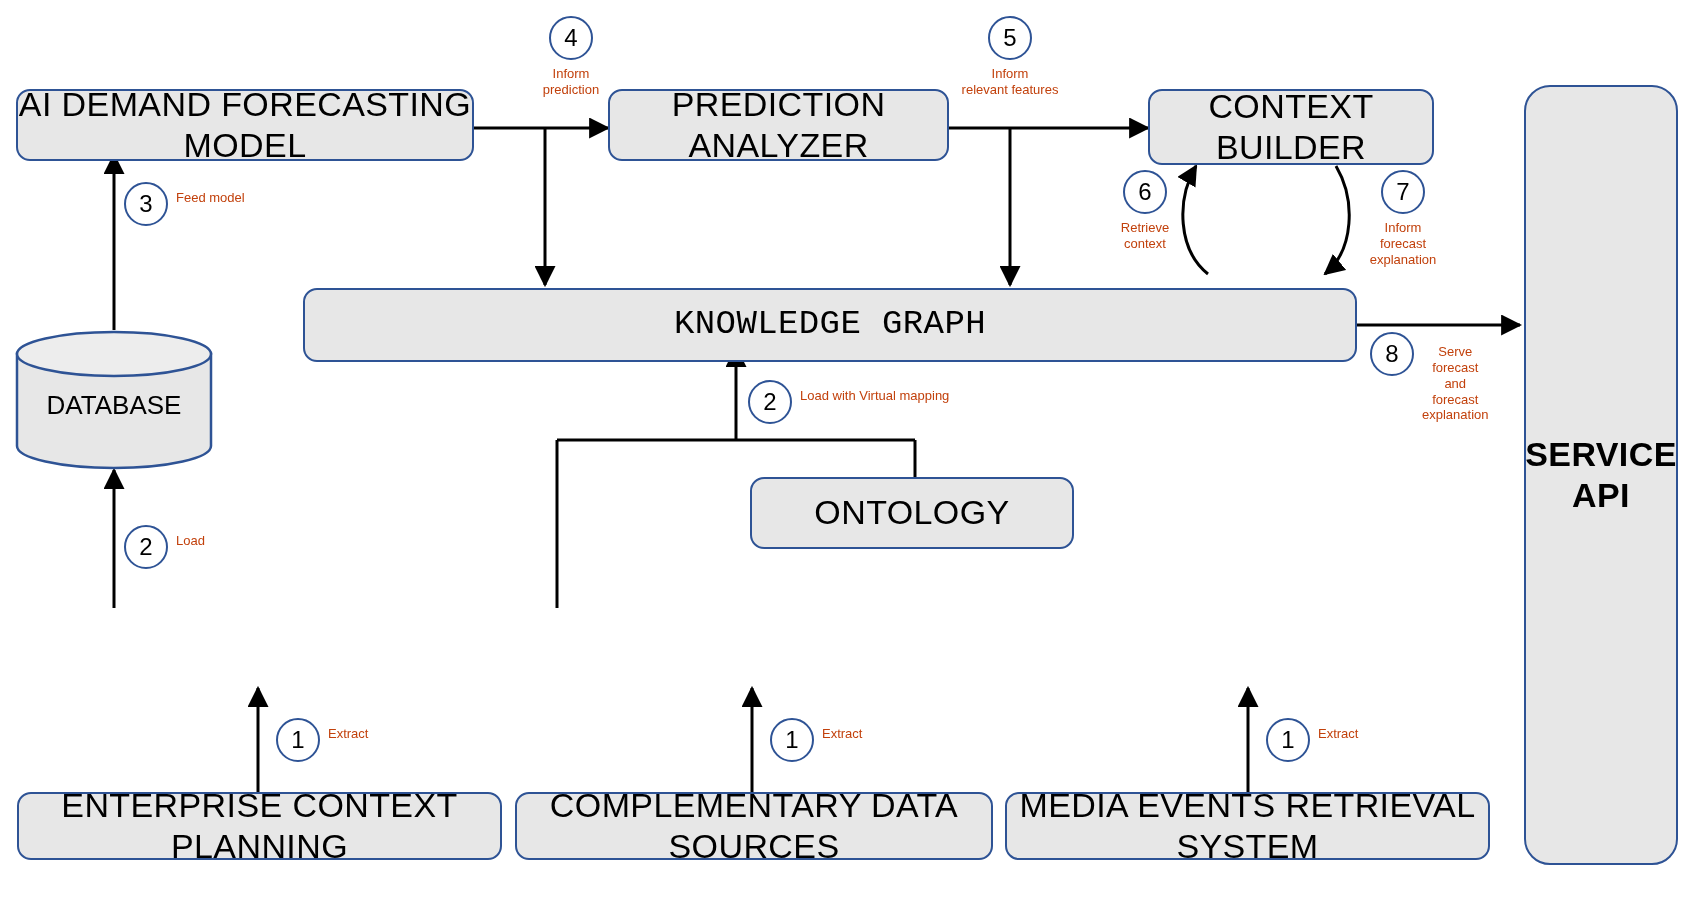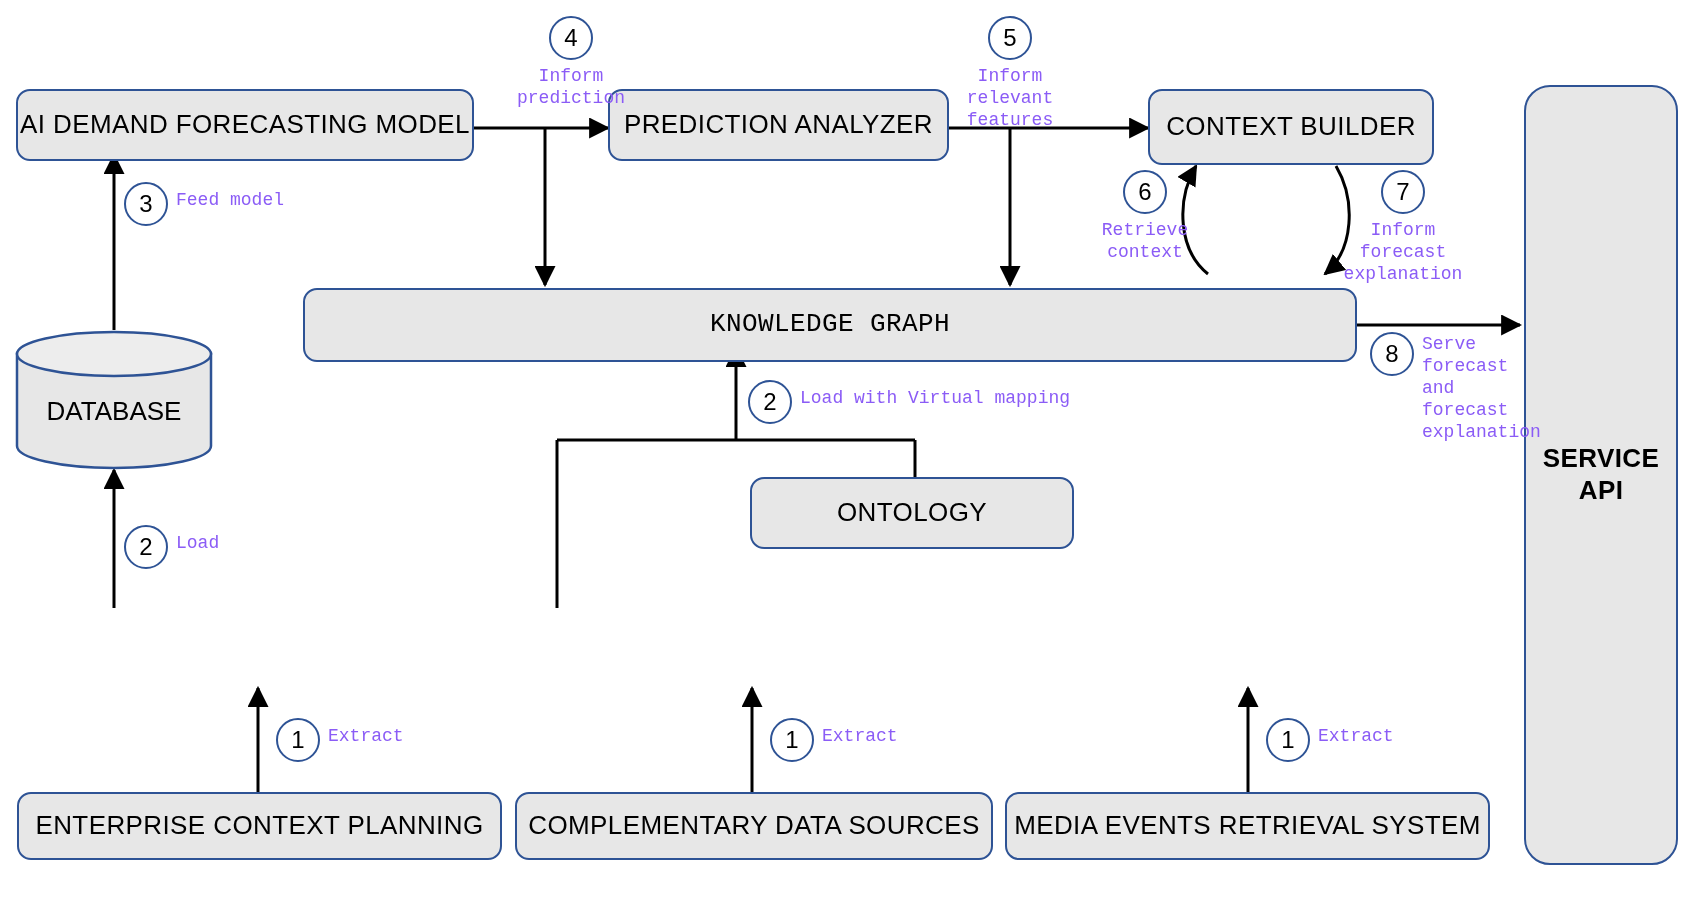--- a/index.html
+++ b/index.html
@@ -21,21 +21,21 @@
     box-sizing: border-box;
     background: #E7E7E7;
     border: 2.5px solid #2E5395;
     border-radius: 14px;
     display: flex;
     align-items: center;
     justify-content: center;
     text-align: center;
     color: #000000;
     font-family: "Liberation Sans", sans-serif;
-    font-size: 26px;
+    font-size: 34px;
     letter-spacing: 0.4px;
     line-height: 1.22;
   }
   .node.tall {
     border-radius: 26px;
   }
   
   .cyl-wrap {
     position: absolute;
   }
@@ -67,23 +67,23 @@
     background: #ffffff;
     display: flex;
     align-items: center;
     justify-content: center;
     font-family: "Liberation Sans", sans-serif;
     font-size: 24px;
     color: #000;
     flex: 0 0 auto;
   }
   .step-text {
-    font-family: Liberation Mono, monospace;
-    font-size: 18px;
-    color: #8b5cf6;
+    font-family: Liberation Sans, sans-serif;
+    font-size: 13px;
+    color: #c2410c;
     line-height: 1.22;
     white-space: pre-line;
     margin-left: 8px;
     margin-top: 8px;
   }
   .step.stacked {
     flex-direction: column;
     align-items: center;
   }
   .step.stacked .step-text {
@@ -156,21 +156,21 @@
 
   <div class="node tall" style="left:1524px; top:85px; width:154px; height:780px;font-weight:bold;">
     <span>SERVICE API</span>
   </div>
 
   <div class="cyl-wrap" style="left:14px; top:330px; width:200px; height:140px;">
     <svg class="cyl-svg" width="200" height="140">
       <path d="M 3 24 L 3 116 A 97 22 0 0 0 197 116 L 197 24 Z" fill="#E7E7E7" stroke="#2E5395" stroke-width="2.5"></path>
       <ellipse cx="100" cy="24" rx="97" ry="22" fill="#EDEDED" stroke="#2E5395" stroke-width="2.5"></ellipse>
     </svg>
-    <div class="cyl-label" style="top:66px;">DATABASE</div>
+    <div class="cyl-label" style="top:60px;">DATABASE</div>
   </div>
 
   <div class="node" style="left:303px; top:288px; width:1054px; height:74px;font-family:Liberation Mono, monospace;">
     <span>KNOWLEDGE GRAPH</span>
   </div>
 
   <div class="node" style="left:750px; top:477px; width:324px; height:72px;">
     <span>ONTOLOGY</span>
   </div>
 
@@ -207,21 +207,21 @@
 
   <div class="step stacked" style="left:1348px; top:170px; width:110px;">
     <div class="step-circle">7</div>
     <div class="step-text">Inform
 forecast
 explanation</div>
   </div>
 
   <div class="step" style="left:1370px; top:332px;">
     <div class="step-circle">8</div>
-    <div class="step-text" style="text-align:left; margin-top:2px;">Serve
+    <div class="step-text" style="text-align:center; margin-top:12px;">Serve
 forecast
 and
 forecast
 explanation</div>
   </div>
 
   <div class="step" style="left:124px; top:182px;">
     <div class="step-circle">3</div>
     <div class="step-text">Feed model</div>
   </div>

